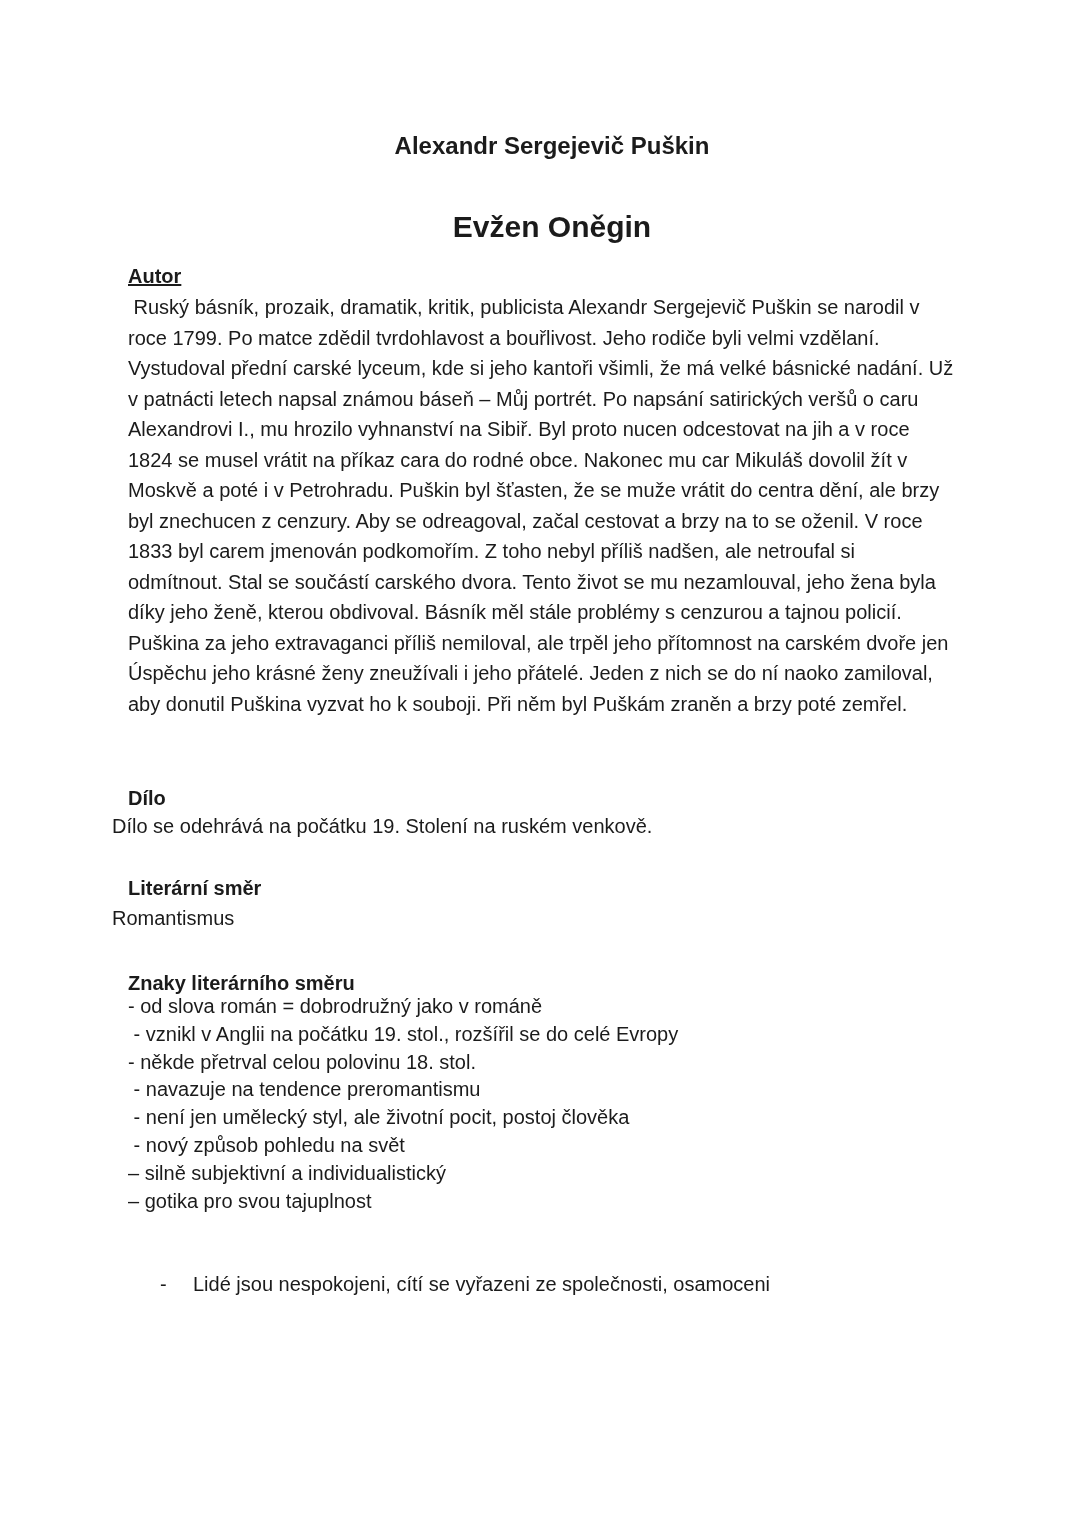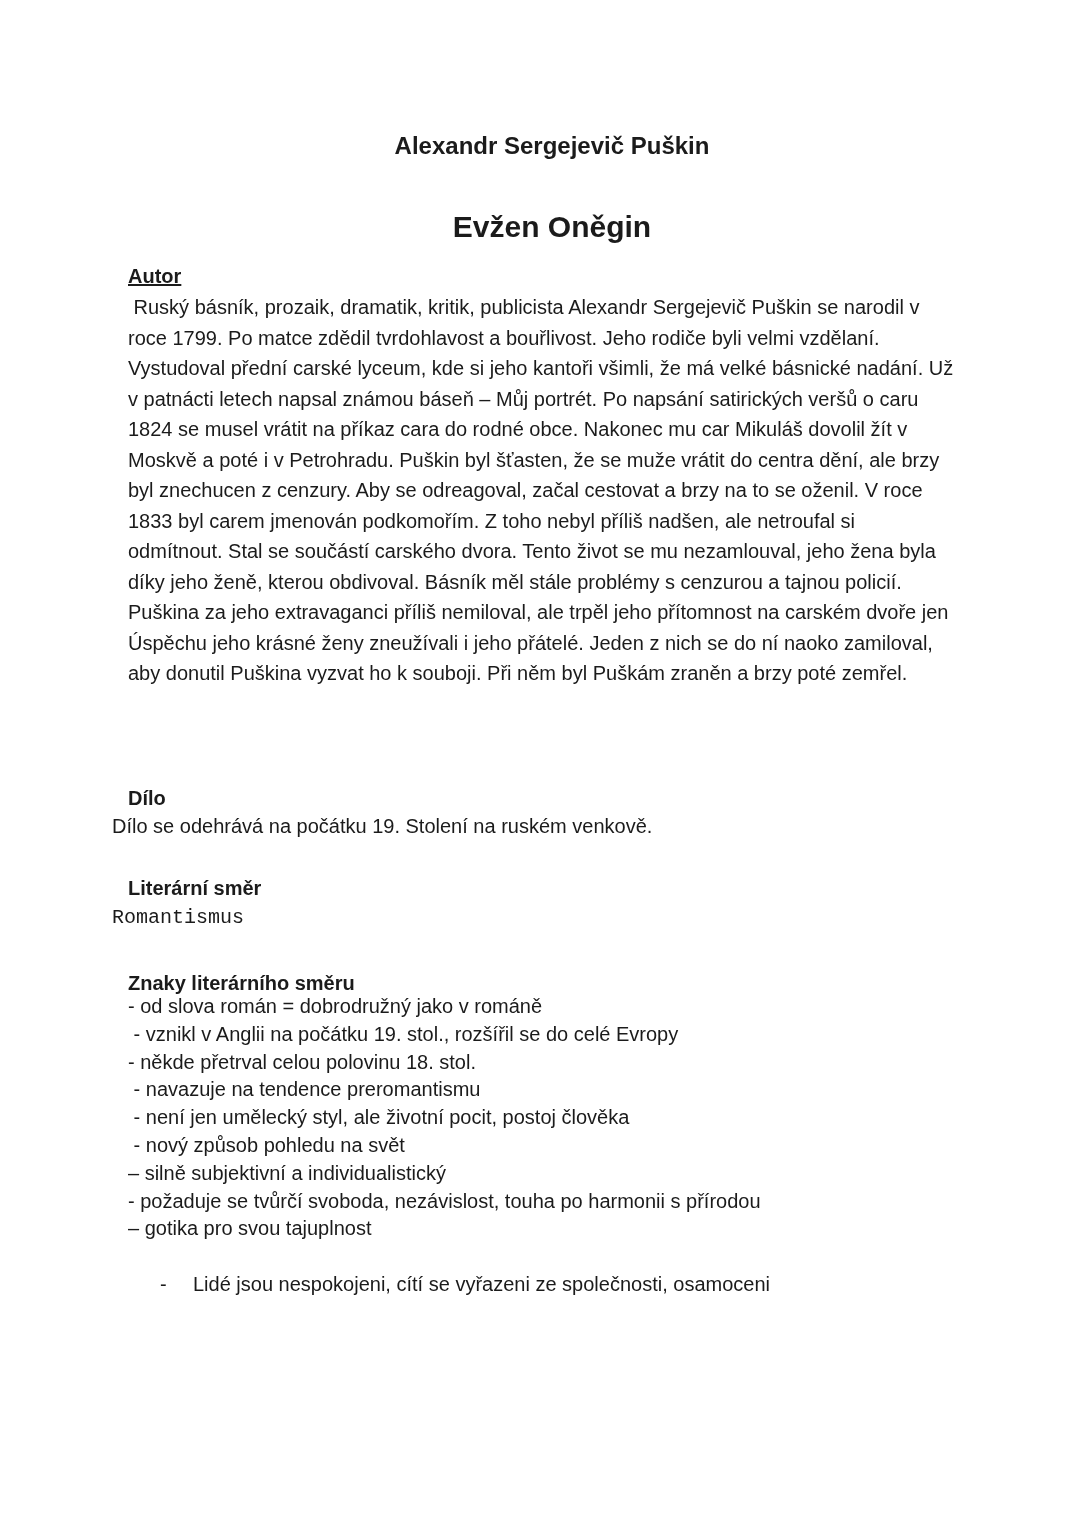--- a/index.html
+++ b/index.html
@@ -85,48 +85,48 @@
 
   <div class="abs centered doc-subtitle">Evžen Oněgin</div>
 
   <div class="abs h-block underlined" style="top:261px;">Autor</div>
 
   <div class="abs para">
       <div class="line"> Ruský básník, prozaik, dramatik, kritik, publicista Alexandr Sergejevič Puškin se narodil v</div>
       <div class="line">roce 1799. Po matce zdědil tvrdohlavost a bouřlivost. Jeho rodiče byli velmi vzdělaní.</div>
       <div class="line">Vystudoval přední carské lyceum, kde si jeho kantoři všimli, že má velké básnické nadání. Už</div>
       <div class="line">v patnácti letech napsal známou báseň – Můj portrét. Po napsání satirických veršů o caru</div>
+      <div class="line">Alexandrovi I., mu hrozilo vyhnanství na Sibiř. Byl proto nucen odcestovat na jih a v roce</div>
       <div class="line">1824 se musel vrátit na příkaz cara do rodné obce. Nakonec mu car Mikuláš dovolil žít v</div>
       <div class="line">Moskvě a poté i v Petrohradu. Puškin byl šťasten, že se muže vrátit do centra dění, ale brzy</div>
       <div class="line">byl znechucen z cenzury. Aby se odreagoval, začal cestovat a brzy na to se oženil. V roce</div>
       <div class="line">1833 byl carem jmenován podkomořím. Z toho nebyl příliš nadšen, ale netroufal si</div>
       <div class="line">odmítnout. Stal se součástí carského dvora. Tento život se mu nezamlouval, jeho žena byla</div>
       <div class="line">díky jeho ženě, kterou obdivoval. Básník měl stále problémy s cenzurou a tajnou policií.</div>
       <div class="line">Puškina za jeho extravaganci příliš nemiloval, ale trpěl jeho přítomnost na carském dvoře jen</div>
       <div class="line">Úspěchu jeho krásné ženy zneužívali i jeho přátelé. Jeden z nich se do ní naoko zamiloval,</div>
       <div class="line">aby donutil Puškina vyzvat ho k souboji. Při něm byl Puškám zraněn a brzy poté zemřel.</div>
     </div>
 
   <div class="abs h-block" style="top:783px;">Dílo</div>
 
   <div class="abs t-block" style="top:811px;">Dílo se odehrává na počátku 19. Stolení na ruském venkově.</div>
 
   <div class="abs h-block" style="top:873px;">Literární směr</div>
 
-  <div class="abs t-block" style="top:903px;font-family:Liberation Mono, monospace;">Romantismus</div>
+  <div class="abs t-block" style="top:903px;">Romantismus</div>
 
   <div class="abs h-block" style="top:968px;">Znaky literárního směru</div>
 
   <div class="abs list">
       <div class="line">- od slova román = dobrodružný jako v románě</div>
       <div class="line"> - vznikl v Anglii na počátku 19. stol., rozšířil se do celé Evropy</div>
       <div class="line">- někde přetrval celou polovinu 18. stol.</div>
       <div class="line"> - navazuje na tendence preromantismu</div>
       <div class="line"> - není jen umělecký styl, ale životní pocit, postoj člověka</div>
       <div class="line"> - nový způsob pohledu na svět</div>
       <div class="line">– silně subjektivní a individualistický</div>
-      <div class="line">- požaduje se tvůrčí svoboda, nezávislost, touha po harmonii s přírodou</div>
       <div class="line">– gotika pro svou tajuplnost</div>
     </div>
 
   <div class="abs sub-item"><span class="sub-marker">-</span><span>Lidé jsou nespokojeni, cítí se vyřazeni ze společnosti, osamoceni</span></div>
 
 </div>
 
 </body></html>

